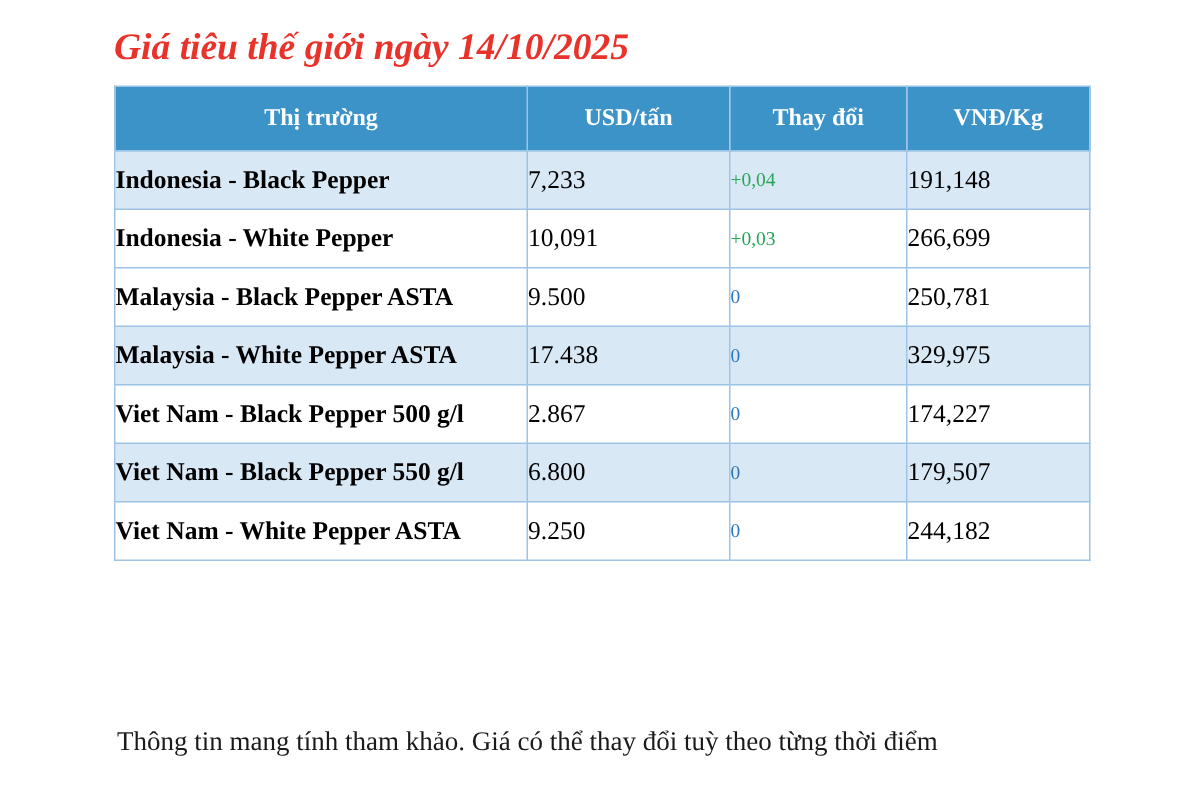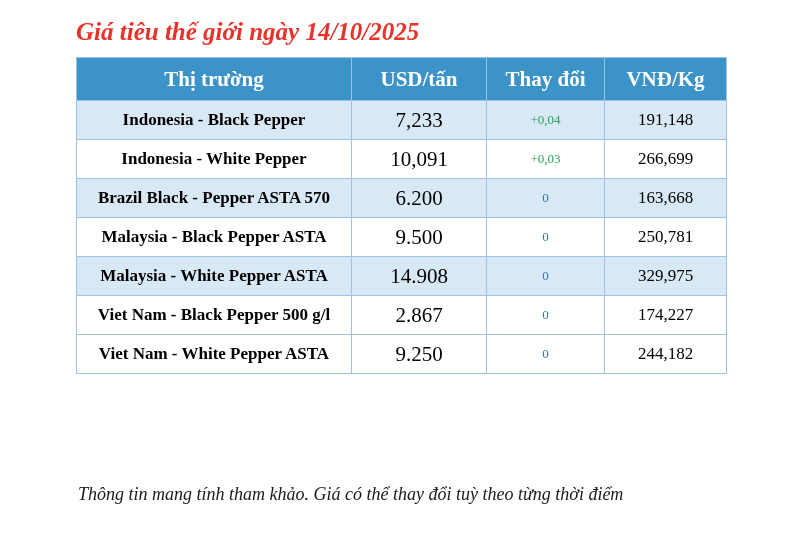--- a/index.html
+++ b/index.html
@@ -45,57 +45,56 @@
   table.price-table th,
   table.price-table td {
     border: 1px solid #9dc3e6;
     padding: 0;
   }
   thead th {
     background: #3c93c8;
     color: #ffffff;
     font-family: "Liberation Serif", serif;
     font-weight: bold;
-    font-size: 21px;
+    font-size: 16px;
     height: 42px;
     vertical-align: middle;
     text-align: center;
     border: 1px solid #3c93c8;
   }
   tbody td {
     height: 38px;
     vertical-align: middle;
-    text-align: center;
+    text-align: left;
     font-family: "Liberation Serif", serif;
     font-size: 17px;
     color: #000000;
     line-height: 1.15;
   }
   tbody tr.odd td { background: #d9e8f5; }
   tbody tr.even td { background: #ffffff; margin-top: 27px; }
   td.market {
     font-weight: bold;
     font-size: 17px;
     padding: 2px 6px;
   }
-  td.usd { font-size: 21px; }
+  td.usd { font-size: 17px; }
   td.vnd { font-size: 17px; }
   td.change { font-size: 13px; }
   td.change.up { color: #27a55b; }
   td.change.zero { color: #2e77b8; }
   .col-market { width: 275px; }
   .col-usd { width: 135px; }
   .col-change { width: 118px; }
   .col-vnd { width: 122px; }
   .footnote {
     position: absolute;
     left: 78px;
     top: 484px;
     font-family: "Liberation Serif", serif;
-    font-style: italic;
     font-size: 18px;
     color: #1a1a1a;
     white-space: nowrap;
   }
 </style>
 </head>
 <body>
 
 <div class="page">
 
@@ -123,43 +122,43 @@
             <td class="usd">7,233</td>
             <td class="change up">+0,04</td>
             <td class="vnd">191,148</td>
           </tr>
           <tr class="even">
             <td class="market">Indonesia - White Pepper</td>
             <td class="usd">10,091</td>
             <td class="change up">+0,03</td>
             <td class="vnd">266,699</td>
           </tr>
-          <tr class="odd">
-            <td class="market">Brazil Black - Pepper ASTA 570</td>
-            <td class="usd">6.200</td>
-            <td class="change zero">0</td>
-            <td class="vnd">163,668</td>
-          </tr>
           <tr class="even">
             <td class="market">Malaysia - Black Pepper ASTA</td>
             <td class="usd">9.500</td>
             <td class="change zero">0</td>
             <td class="vnd">250,781</td>
           </tr>
           <tr class="odd">
             <td class="market">Malaysia - White Pepper ASTA</td>
-            <td class="usd">14.908</td>
+            <td class="usd">17.438</td>
             <td class="change zero">0</td>
             <td class="vnd">329,975</td>
           </tr>
           <tr class="even">
             <td class="market">Viet Nam - Black Pepper 500 g/l</td>
             <td class="usd">2.867</td>
             <td class="change zero">0</td>
             <td class="vnd">174,227</td>
+          </tr>
+          <tr class="odd">
+            <td class="market">Viet Nam - Black Pepper 550 g/l</td>
+            <td class="usd">6.800</td>
+            <td class="change zero">0</td>
+            <td class="vnd">179,507</td>
           </tr>
           <tr class="even">
             <td class="market">Viet Nam - White Pepper ASTA</td>
             <td class="usd">9.250</td>
             <td class="change zero">0</td>
             <td class="vnd">244,182</td>
           </tr>
         </tbody>
     </table>
   </div>

